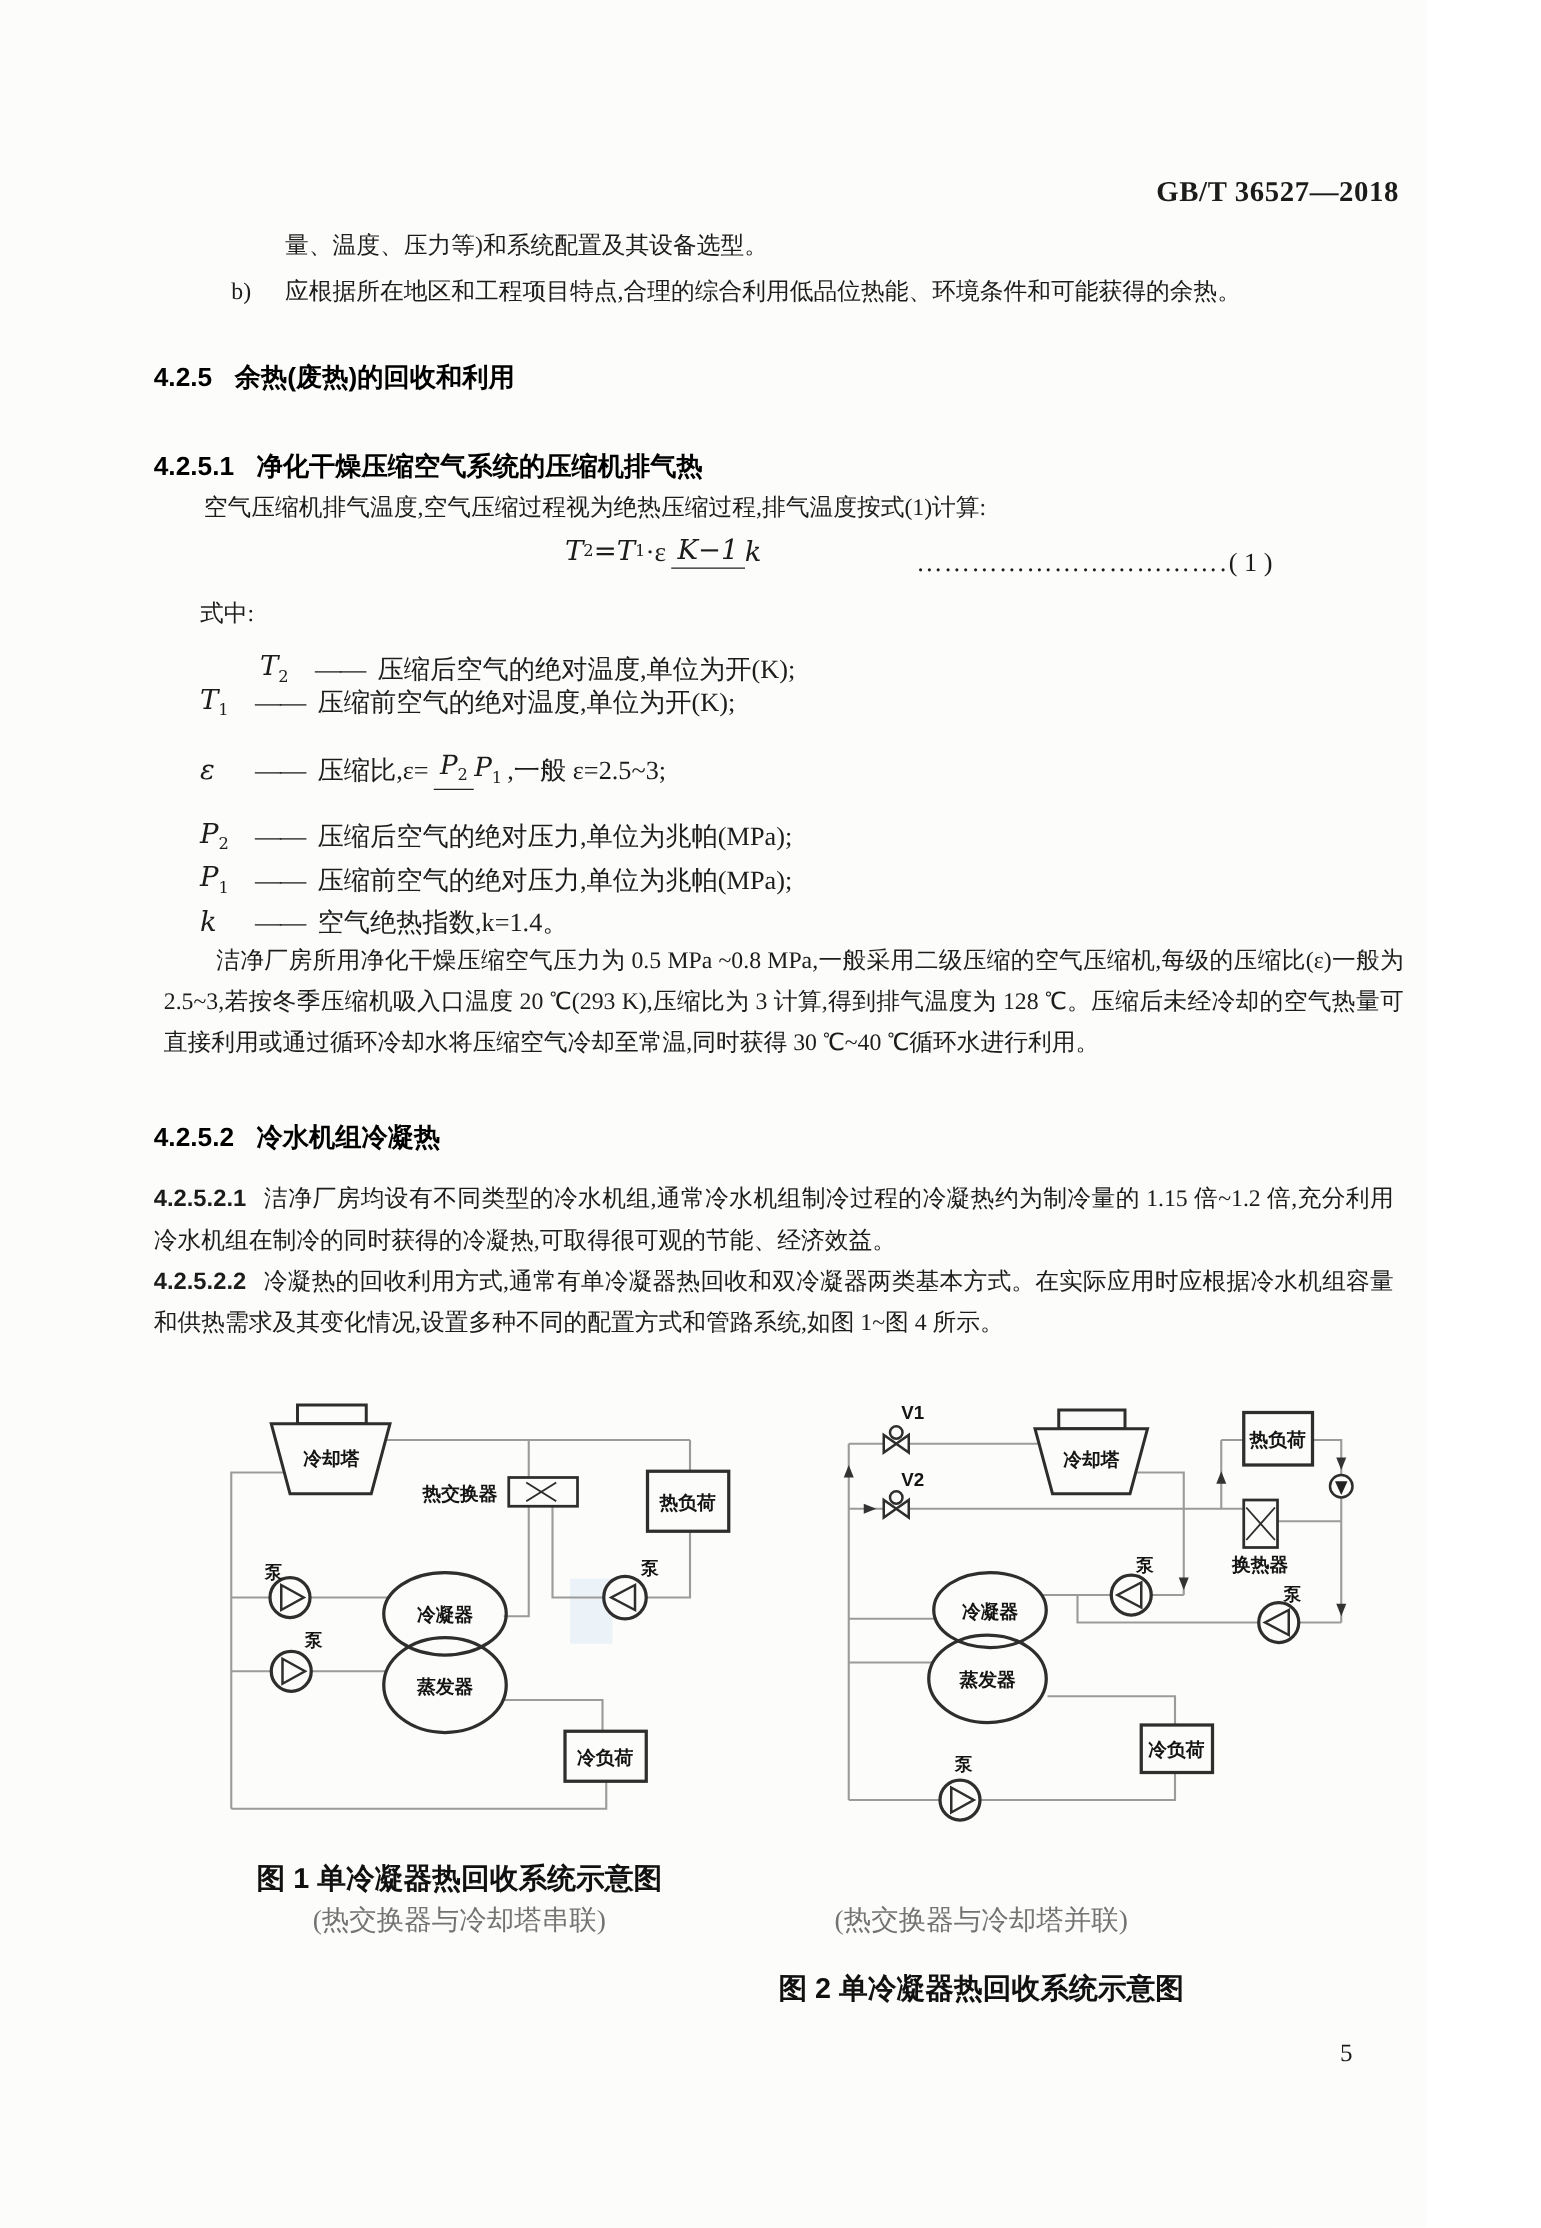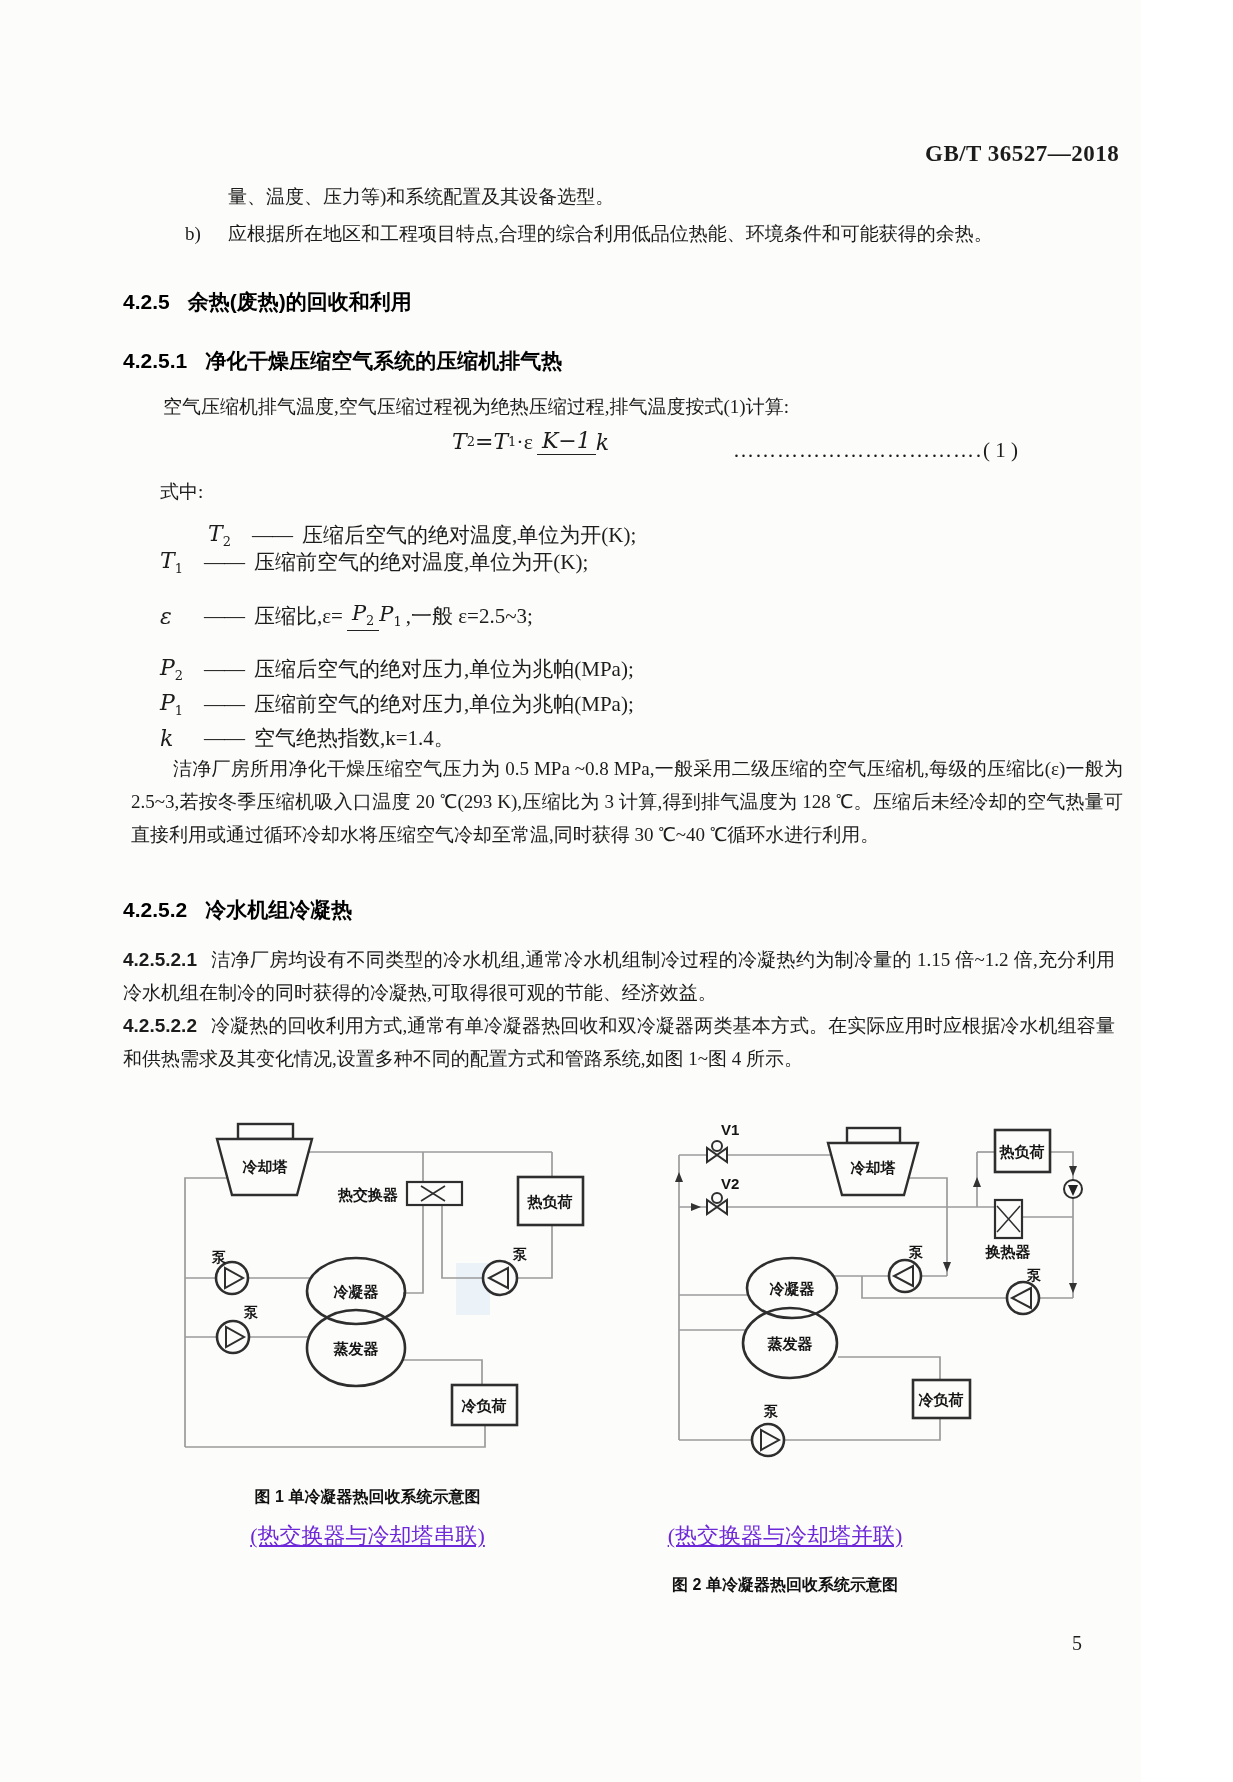--- a/index.html
+++ b/index.html
@@ -21,42 +21,42 @@
   .frac { display:inline-flex; flex-direction:row; align-items:center; vertical-align:middle; line-height:1.15; margin:0 4px; }
   .frac .fnum { border-bottom:1.6px solid #222; padding:0 5px 1px 5px; }
   .frac .fden { padding-top:1px; }
   .formula-row { font-size:22px; display:flex; align-items:center; }
   .dots-row { display:flex; width:285px; font-size:21px; }
   .dots-row .dots { flex:1 1 auto; overflow:hidden; white-space:nowrap; letter-spacing:1px; }
   .dots-row .eqlabel { flex:0 0 auto; }
   .defrow { display:flex; align-items:center; font-size:21px; }
   .defrow .sym { width:44px; font-size:22px; }
   .defrow .dash { margin-right:10px; letter-spacing:-1px; }
-  .caption { font-family:"Liberation Sans", sans-serif; font-weight:bold; font-size:16px; text-align:center; color:#111; }
-  .subcaption { font-size:22px; text-align:center; color:#6d28d9;text-decoration:underline; }
+  .caption { font-family:"Liberation Sans", sans-serif; font-weight:bold; font-size:23px; text-align:center; color:#111; }
+  .subcaption { font-size:22px; text-align:center; color:#737373; }
   .pagenum { font-size:20px; }
   svg text { font-family:"Liberation Sans", sans-serif; font-weight:bold; fill:#141414; }
 </style>
 </head>
 <body>
 
 <div class="page">
 
   <div class="abs hdr-code serif" style="left:925px; top:141px;">GB/T 36527—2018</div>
 
   <div class="abs bodytxt serif" style="left:228px; top:181px; width:890px;">量、温度、压力等)和系统配置及其设备选型。</div>
 
   <div class="abs bodytxt serif" style="left:185px; top:218px; width:40px;">b)</div>
   <div class="abs bodytxt serif" style="left:228px; top:218px; width:890px;">应根据所在地区和工程项目特点,合理的综合利用低品位热能、环境条件和可能获得的余热。</div>
 
   <div class="abs heading" style="left:123px; top:288px;">
     <span class="hnum">4.2.5</span><span>余热(废热)的回收和利用</span>
   </div>
 
-  <div class="abs heading" style="left:123px; top:347px;text-align:right;">
+  <div class="abs heading" style="left:123px; top:359px;text-align:right;">
     <span class="hnum">4.2.5.1</span><span>净化干燥压缩空气系统的压缩机排气热</span>
   </div>
 
   <div class="abs bodytxt serif" style="left:163px; top:391px; width:950px;">空气压缩机排气温度,空气压缩过程视为绝热压缩过程,排气温度按式(1)计算:</div>
 
   <div class="abs formula-row serif" style="left:452px; top:428px;">
     <span class="var">T</span>
       <sub class="s var">2</sub>
       <span class="var">=T</span>
       <sub class="s var">1</sub>

